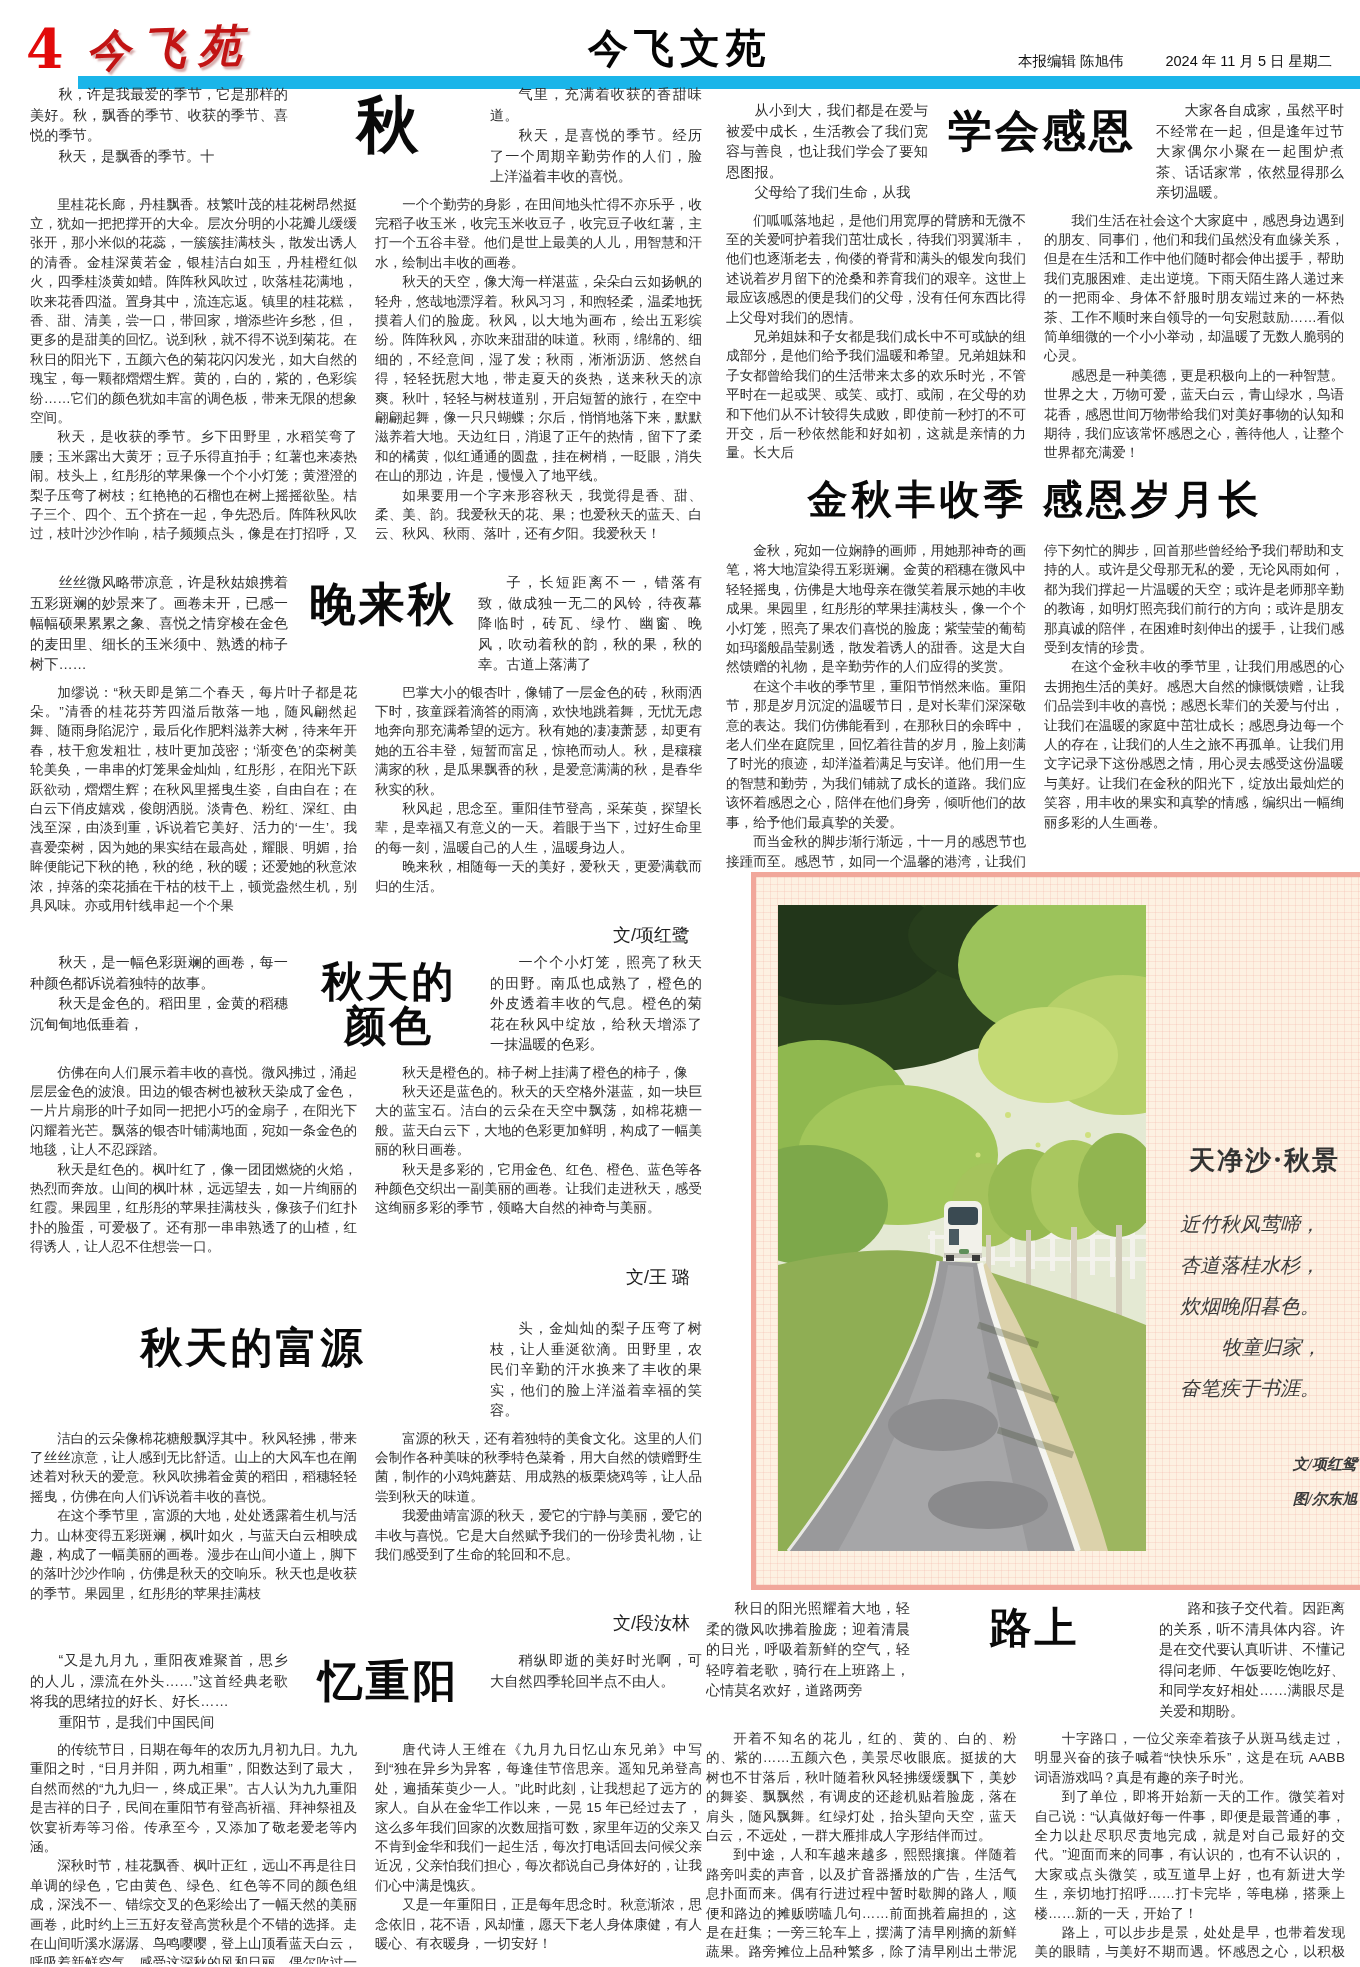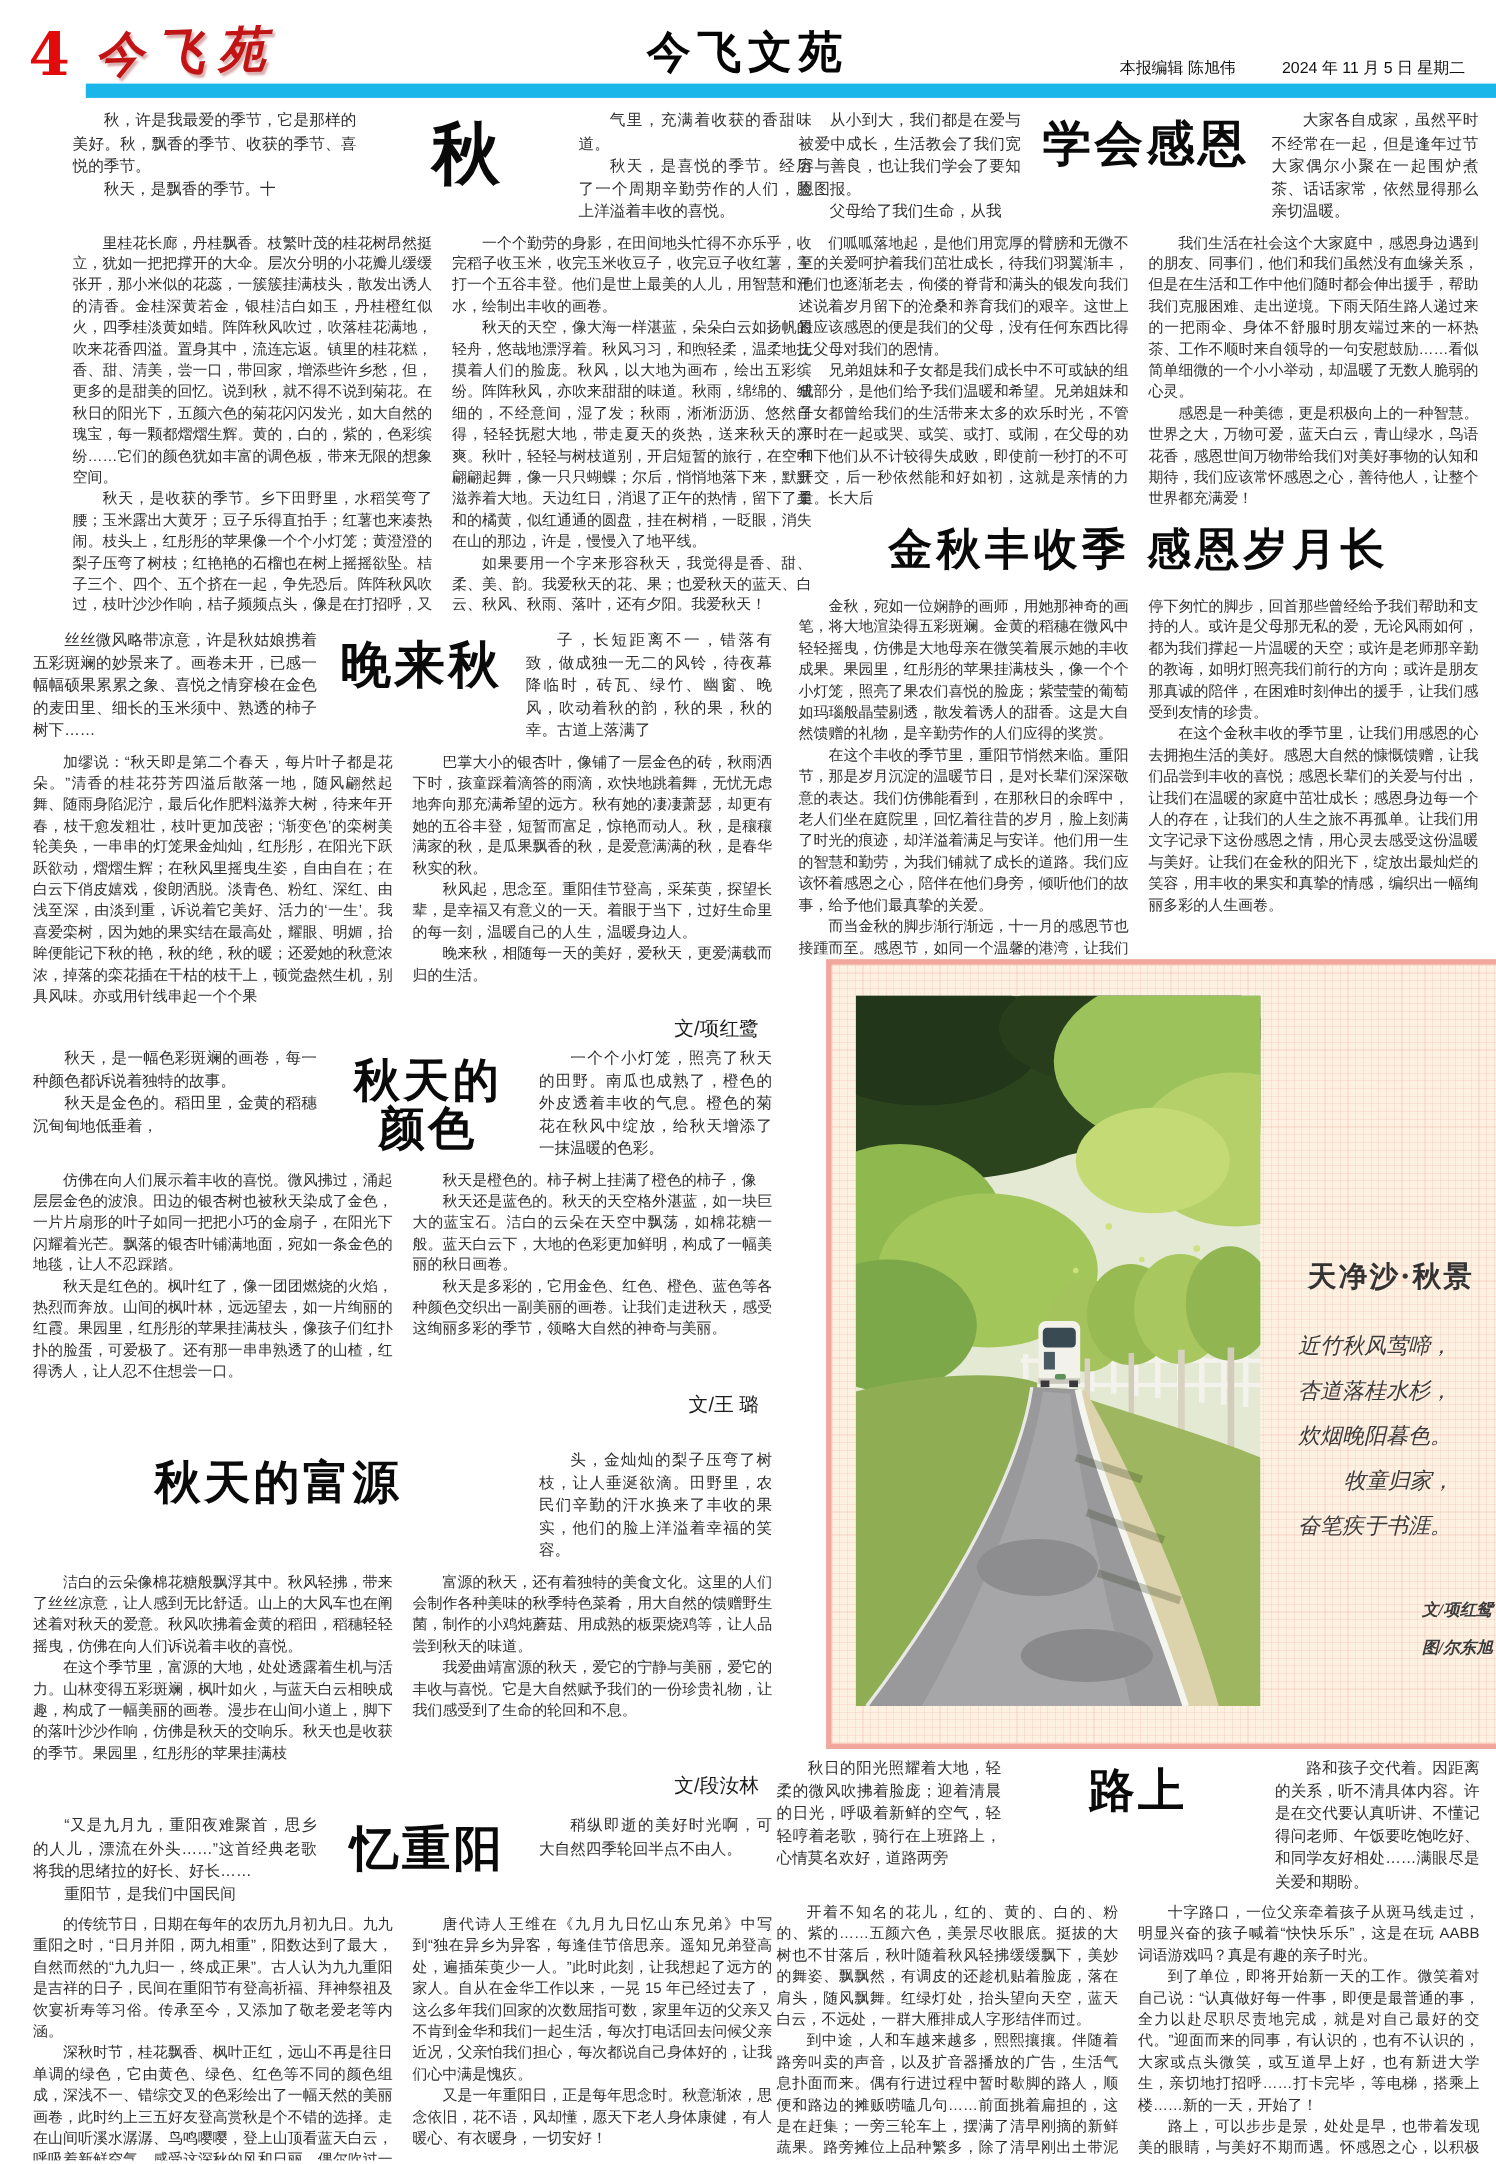--- a/index.html
+++ b/index.html
@@ -57,21 +57,21 @@
 
   <div class="pagenum">4</div>
   <div class="logo">今飞苑</div>
   <div class="masthead">今飞文苑</div>
   <div class="hmeta">
     <span>本报编辑 陈旭伟</span>
     <span>2024 年 11 月 5 日 星期二</span>
   </div>
   <div class="cyanbar"></div>
 
-  <section class="art" style="left:30px;top:100px;width:672px;height:462px;margin-left:36px;">
+  <section class="art" style="left:30px;top:84px;width:672px;height:462px;">
     <div class="head">
       <div class="colx" style="width:258px;">
           <p class="para">秋，许是我最爱的季节，它是那样的美好。秋，飘香的季节、收获的季节、喜悦的季节。</p>
           <p class="para">秋天，是飘香的季节。十</p>
         </div>
       <h2 class="title" style="font-size:62px;">秋</h2>
       <div class="colx" style="width:212px;">
           <p class="para">气里，充满着收获的香甜味道。</p>
           <p class="para">秋天，是喜悦的季节。经历了一个周期辛勤劳作的人们，脸上洋溢着丰收的喜悦。</p>
         </div>

